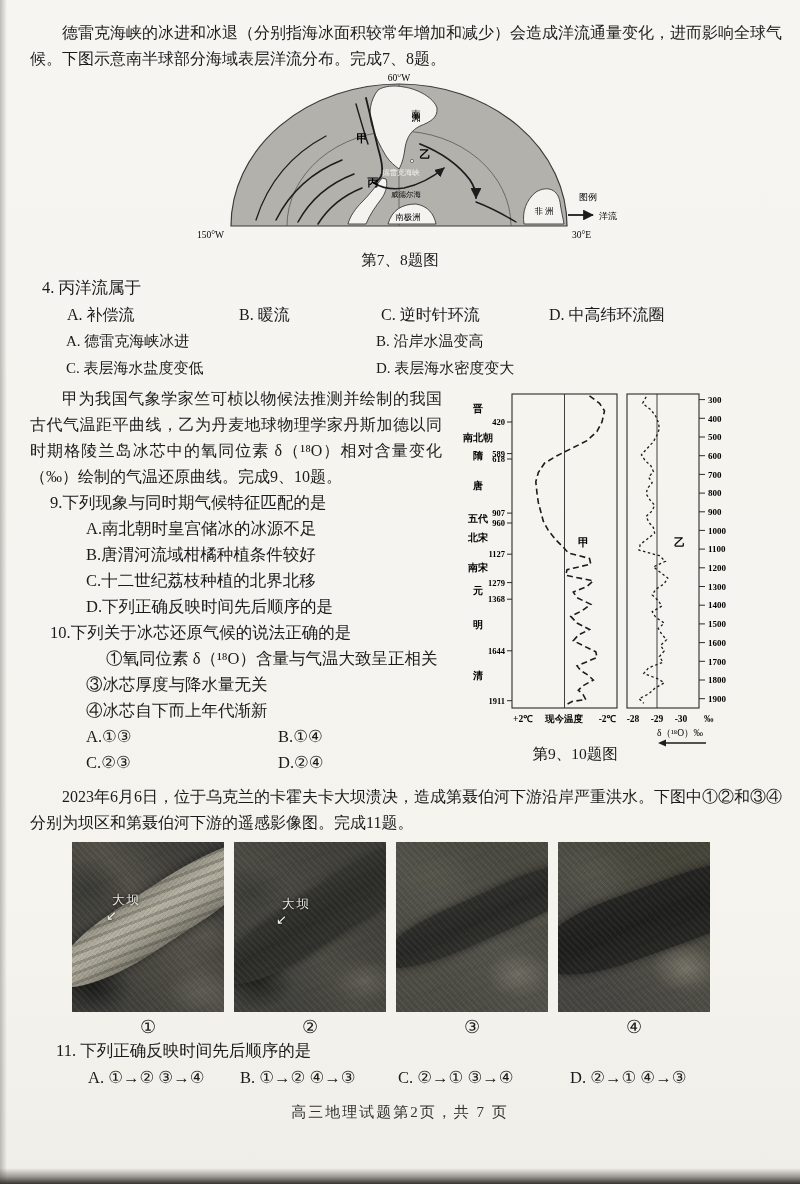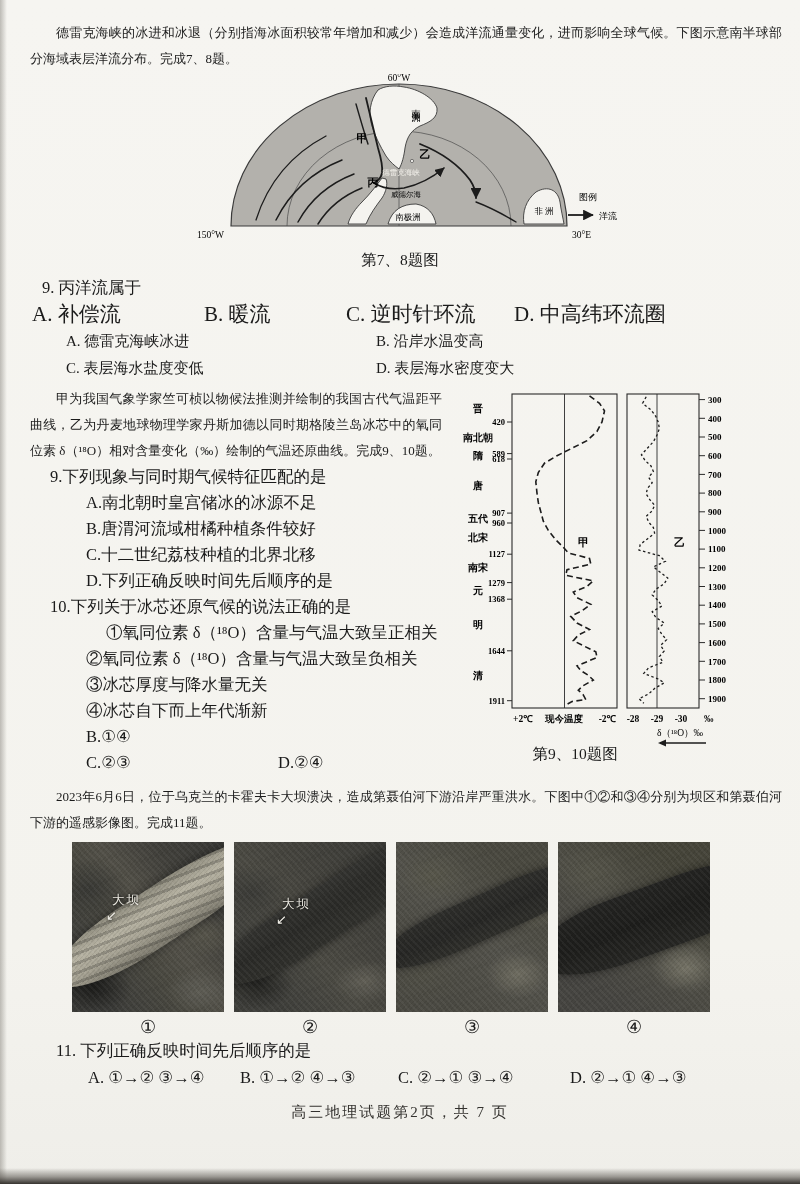--- a/index.html
+++ b/index.html
@@ -1,27 +1,27 @@
 <!DOCTYPE html>
 <html><head>
 <meta charset="utf-8">
 <style>
   html,body{margin:0;padding:0;}
   body{width:800px;height:1184px;background:#f5f4f0;position:relative;overflow:hidden;
        font-family:"Liberation Serif", serif;color:#1b1b1b;}
   .page{position:relative;width:800px;height:1184px;
         background:linear-gradient(180deg,#f6f5f1 0%,#f4f3ee 80%,#efeee9 100%);}
-  .para{font-size:13px;line-height:26px;margin:0 18px 0 30px;text-align:justify;}
+  .para{font-size:16px;line-height:26px;margin:0 18px 0 30px;text-align:justify;}
   .indent{text-indent:2em;}
   .topgap{padding-top:20px;}
   .caption{text-align:center;font-size:15.5px;margin:2px 0 4px 0;}
   .stem{font-size:16.5px;line-height:26px;margin-left:42px;}
   .stem2{margin-left:48px;}
   .stem3{margin-left:56px;}
-  .optrow{display:flex;padding-left:32px;font-size:21px;line-height:27px;}
+  .optrow{display:flex;padding-left:67px;font-size:16px;line-height:27px;}
   .optrow .o1{width:172px;} .optrow .o2{width:142px;} .optrow .o3{width:168px;}
   .optrow2{display:flex;padding-left:66px;font-size:15px;line-height:27px;}
   .optrow2 .c1{width:310px;}
   .optline{font-size:16.5px;line-height:26px;margin-left:86px;}
   .optpair{display:flex;padding-left:86px;font-size:16.5px;line-height:26px;}
   .optpair .p1{width:192px;}
   .optrow11{display:flex;padding-left:88px;font-size:16.5px;line-height:27px;}
   .optrow11 .a{width:152px;} .optrow11 .b{width:158px;} .optrow11 .c{width:172px;}
   .mapfig{width:560px;margin:2px auto 0 auto;}
   .sec2{margin:4px 18px 0 30px;}
@@ -141,21 +141,21 @@
 
       <text x="468" y="126" font-size="9" text-anchor="middle">图例</text>
       <line x1="448" y1="141" x2="473" y2="141" stroke="#1c1c1c" stroke-width="1.8" marker-end="url(#arr)"></line>
       <text x="479" y="144.5" font-size="9">洋流</text>
     </svg>
   </figure>
 
   <div class="caption">第7、8题图</div>
 
   <div>
-    <div class="stem">9. 丙洋流属于</div>
+    <div class="stem">4. 丙洋流属于</div>
     <div class="optrow">
       <span class="o1">A. 补偿流</span>
       <span class="o2">B. 暖流</span>
       <span class="o3">C. 逆时针环流</span>
       <span>D. 中高纬环流圈</span>
     </div>
   </div>
 
   <div>
     <div class="optrow2">
@@ -265,24 +265,24 @@
       <div class="stem stem2" style="margin-left:20px;">9.下列现象与同时期气候特征匹配的是</div>
       <div class="optline" style="margin-left:56px;">A.南北朝时皇宫储冰的冰源不足</div>
       <div class="optline" style="margin-left:56px;">B.唐渭河流域柑橘种植条件较好</div>
       <div class="optline" style="margin-left:56px;">C.十二世纪荔枝种植的北界北移</div>
       <div class="optline" style="margin-left:56px;">D.下列正确反映时间先后顺序的是</div>
     </div>
 
     <div>
       <div class="stem stem2" style="margin-left:20px;">10.下列关于冰芯还原气候的说法正确的是</div>
       <div class="optline" style="margin-left:76px;">①氧同位素 δ（¹⁸O）含量与气温大致呈正相关</div>
-      <div class="optline" style="margin-left:56px;">②氧同位素 δ（¹⁸O）含量与气温大致呈负相关</div>
       <div class="optline" style="margin-left:56px;">③冰芯厚度与降水量无关</div>
       <div class="optline" style="margin-left:56px;">④冰芯自下而上年代渐新</div>
       <div class="optpair" style="padding-left:56px;">
+        <span class="p1">A.①③</span>
         <span>B.①④</span>
       </div>
       <div class="optpair" style="padding-left:56px;">
         <span class="p1">C.②③</span>
         <span>D.②④</span>
       </div>
     </div>
     <div class="clear"></div>
   </div>
 

